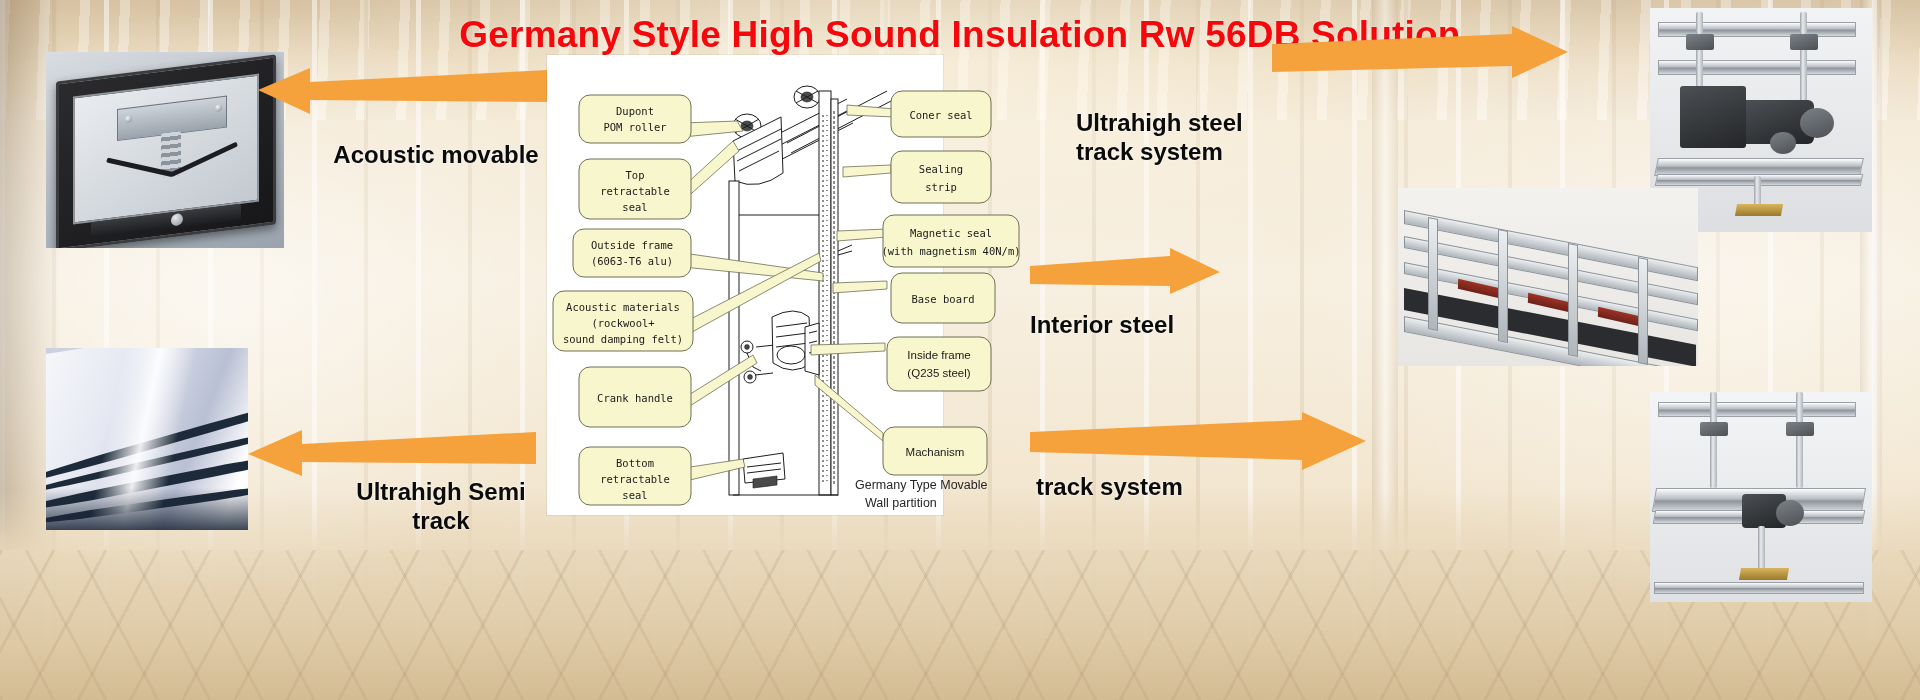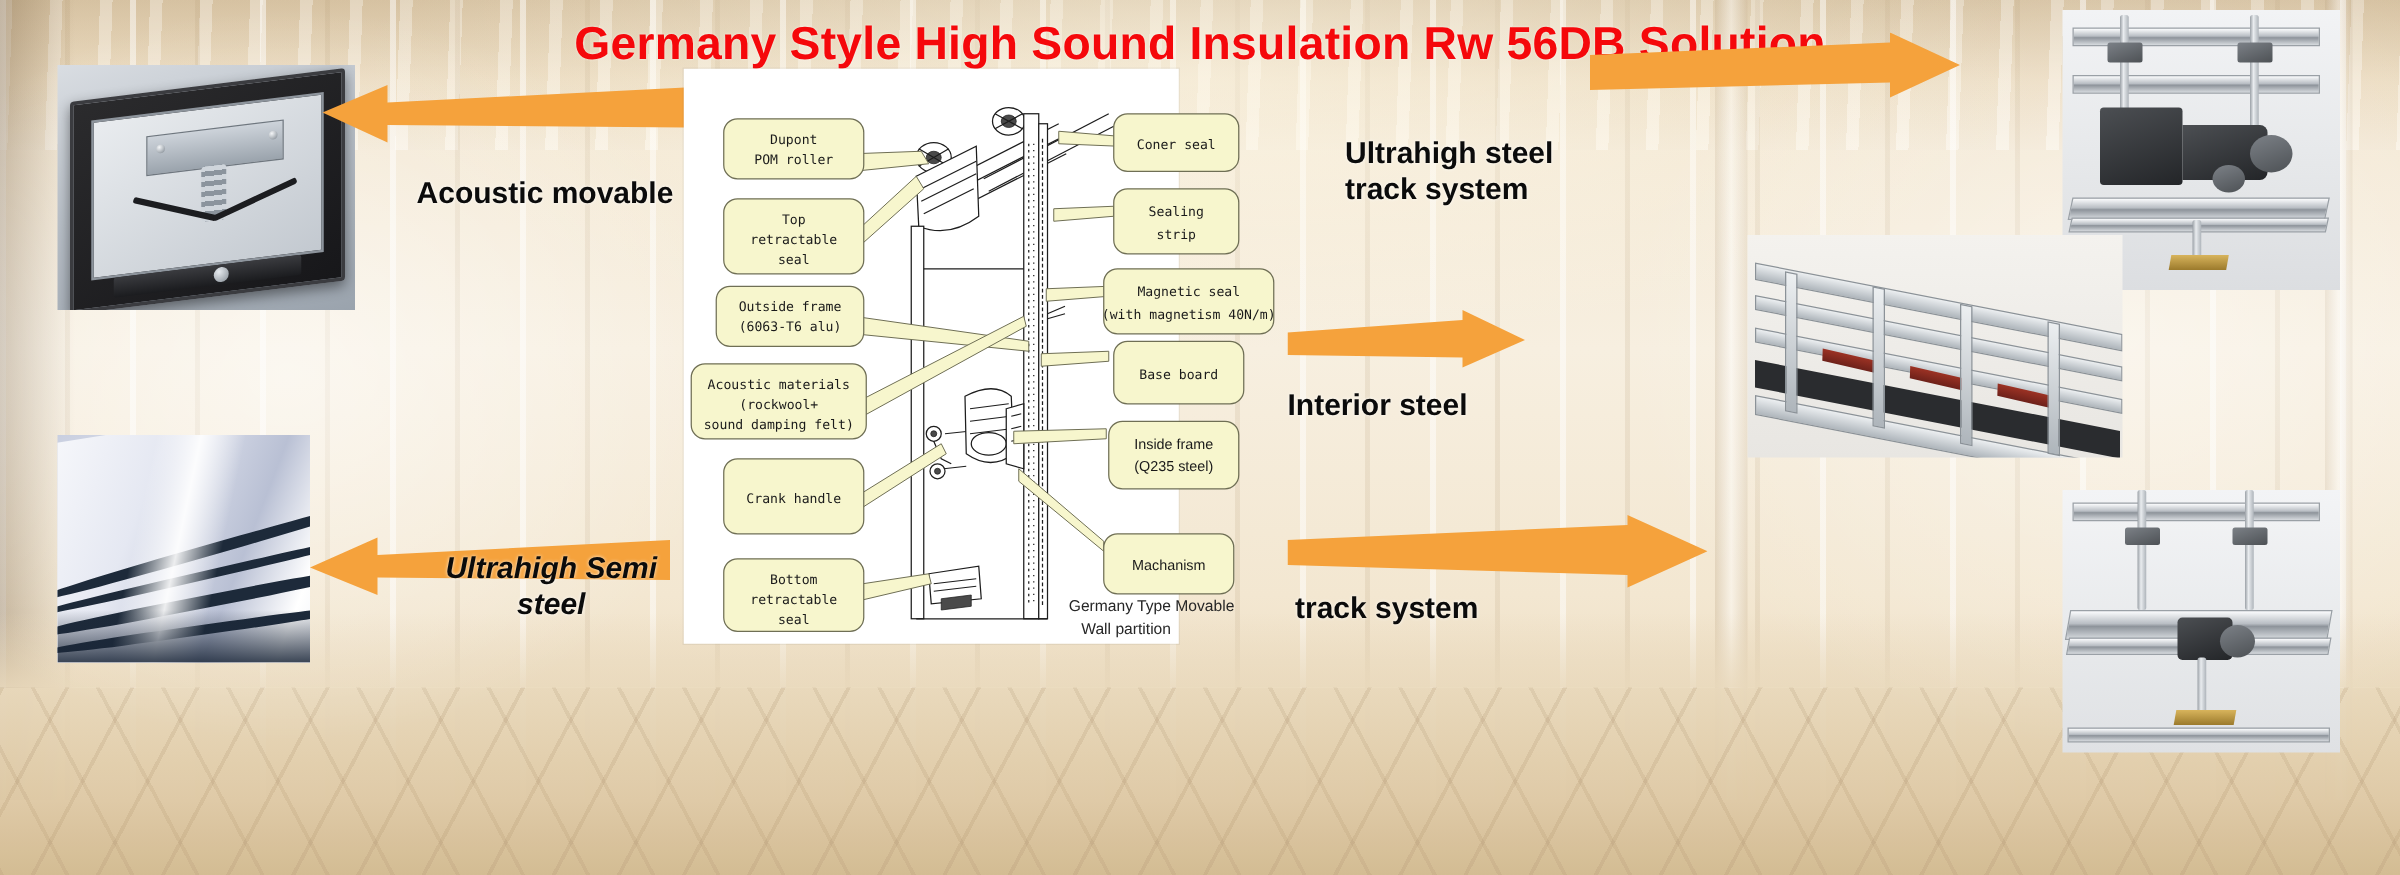--- a/index.html
+++ b/index.html
@@ -282,23 +282,23 @@
   <div class="arrow" style="left:1030px;top:412px;">
     <svg width="336" height="62" viewBox="0 0 336 62">
       <polygon points="0,20 272,8 272,0 336,29 272,58 272,48 0,40" fill="#f5a23c"></polygon>
     </svg>
   </div>
 
   <div class="cap center" style="left:316px;top:140px;width:240px;">
     <div>Acoustic movable</div>
   </div>
 
-  <div class="cap center" style="left:316px;top:440px;width:250px;font-style:italic;">
+  <div class="cap center" style="left:316px;top:477px;width:250px;">
     <div>Ultrahigh Semi</div>
-    <div>steel</div>
+    <div>track</div>
   </div>
 
   <div class="cap" style="left:1036px;top:108px;width:280px;margin-left:40px;">
     <div>Ultrahigh steel</div>
     <div>track system</div>
   </div>
 
   <div class="cap" style="left:1030px;top:310px;width:250px;">
     <div>Interior steel</div>
   </div>

